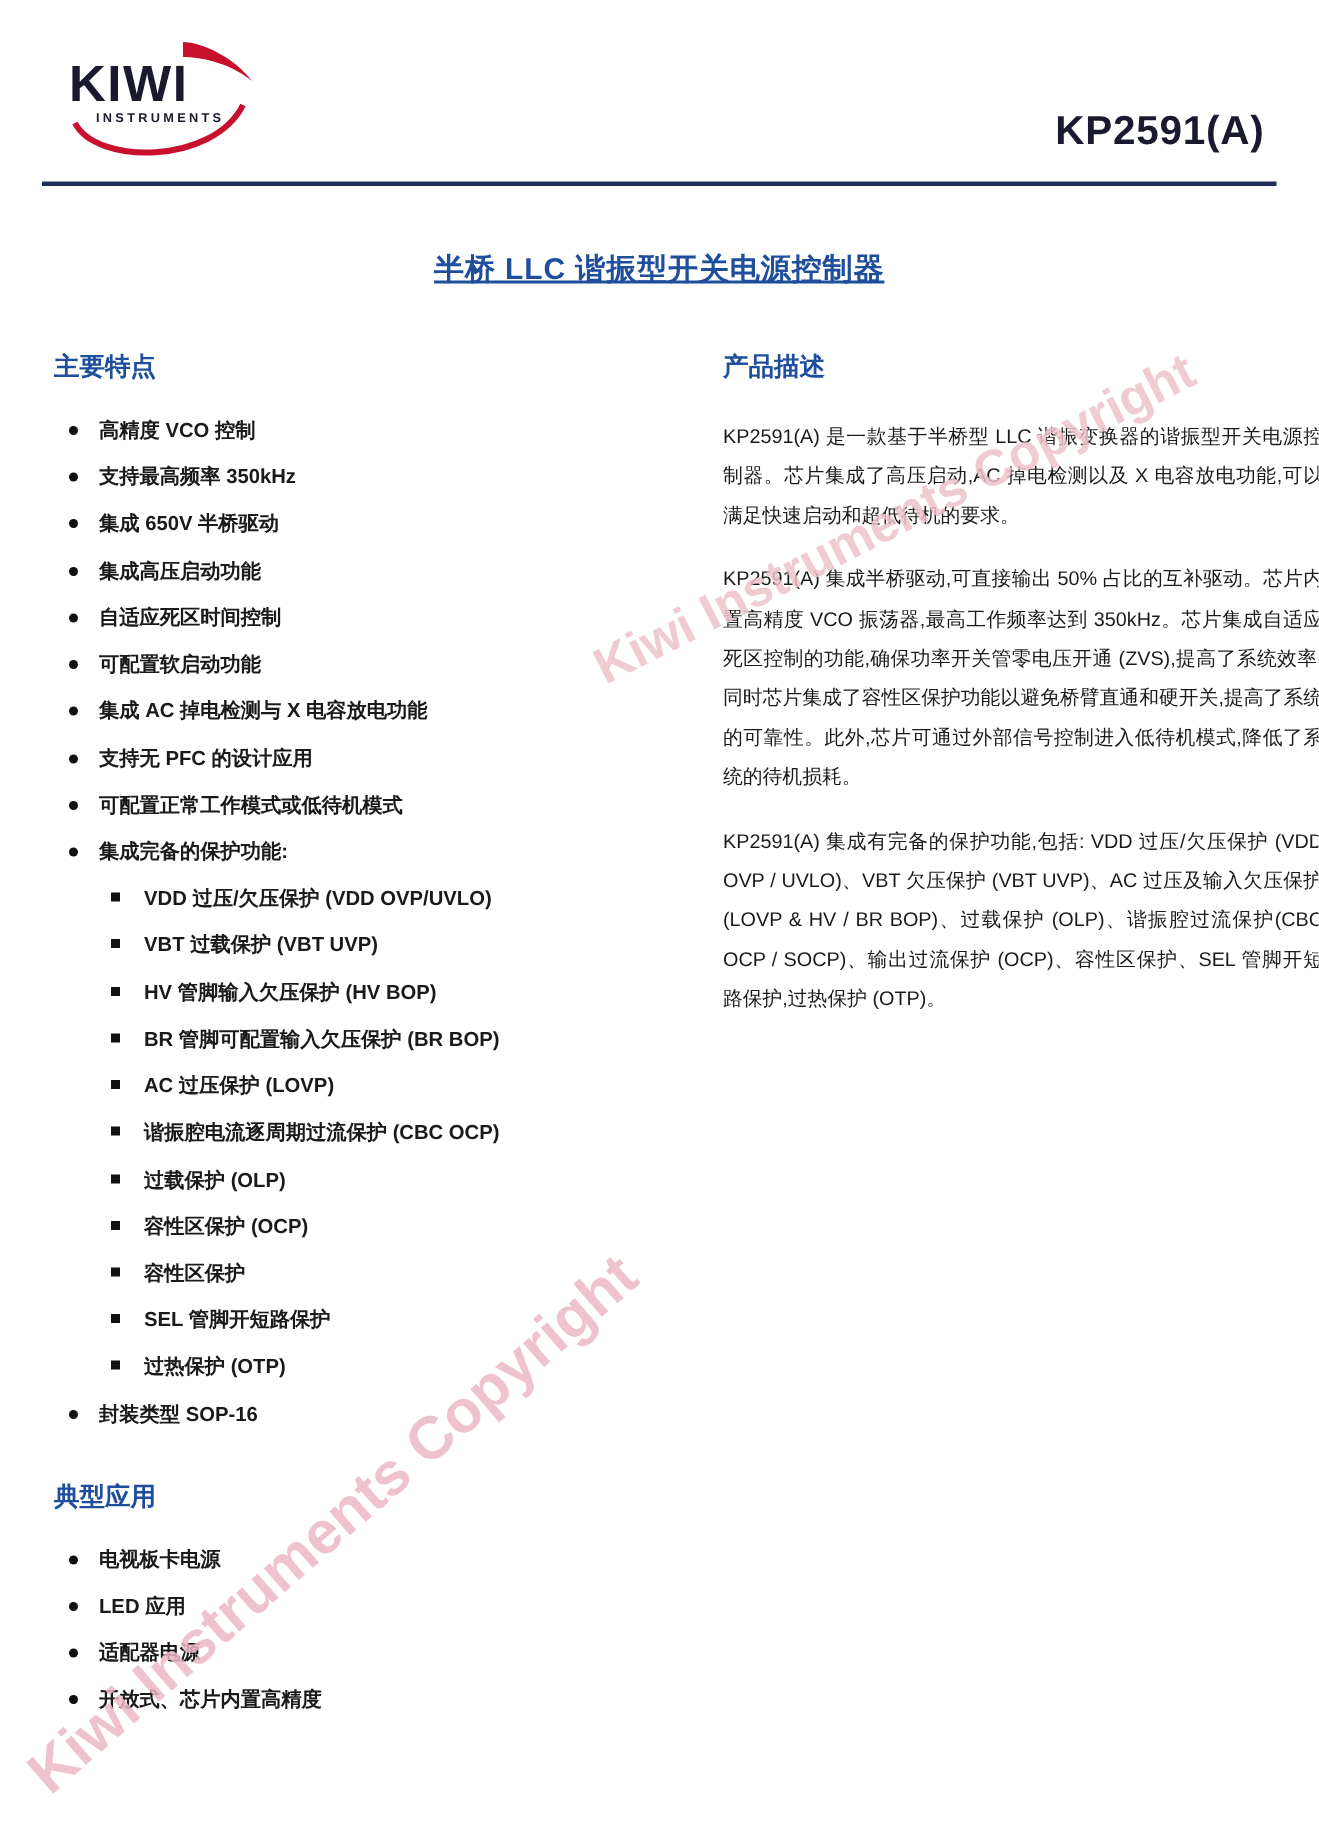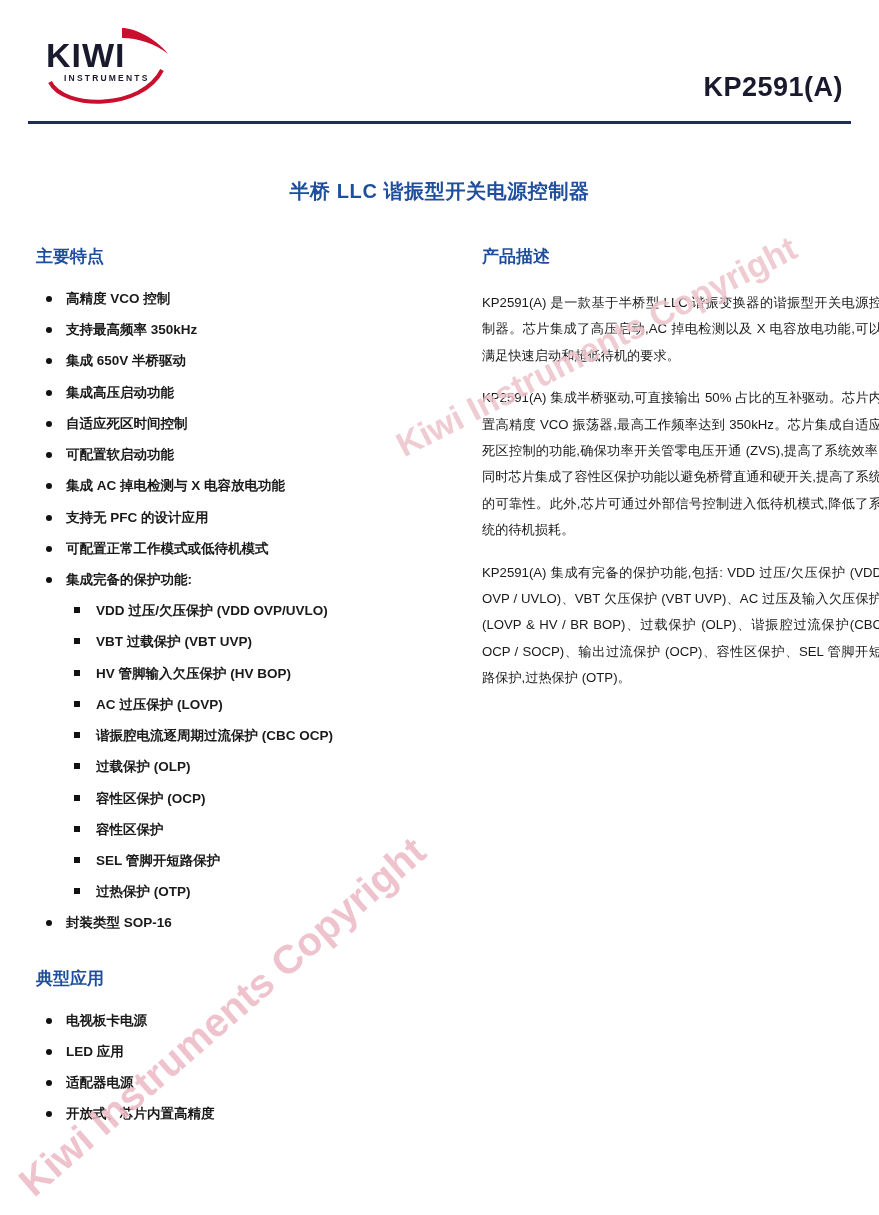--- a/index.html
+++ b/index.html
@@ -55,22 +55,23 @@
     height: 2.5px;
     background: #1f2d5a;
   }
 
   
   .doc-title {
     text-align: center;
     color: #1f4e9c;
     font-size: 20px;
     font-weight: bold;
-    margin-top: 56px;
+    margin-top: 44px;
     letter-spacing: 0.6px;
+    text-decoration: underline;
   }
 
   
   .columns {
     display: flex;
     margin-top: 40px;
     padding: 0 34px 0 36px;
     box-sizing: border-box;
     gap: 48px;
   }
@@ -208,20 +209,21 @@
         <li>可配置软启动功能</li>
         <li>集成 AC 掉电检测与 X 电容放电功能</li>
         <li>支持无 PFC 的设计应用</li>
         <li>可配置正常工作模式或低待机模式</li>
         <li>
           <span>集成完备的保护功能:</span>
           <ul class="sub-list">
             <li>VDD 过压/欠压保护 (VDD OVP/UVLO)</li>
             <li>VBT 过载保护 (VBT UVP)</li>
             <li>HV 管脚输入欠压保护 (HV BOP)</li>
+            <li>BR 管脚可配置输入欠压保护 (BR BOP)</li>
             <li>AC 过压保护 (LOVP)</li>
             <li>谐振腔电流逐周期过流保护 (CBC OCP)</li>
             <li>过载保护 (OLP)</li>
             <li>容性区保护 (OCP)</li>
             <li>容性区保护</li>
             <li>SEL 管脚开短路保护</li>
             <li>过热保护 (OTP)</li>
           </ul>
         </li>
         <li>封装类型  SOP-16</li>

